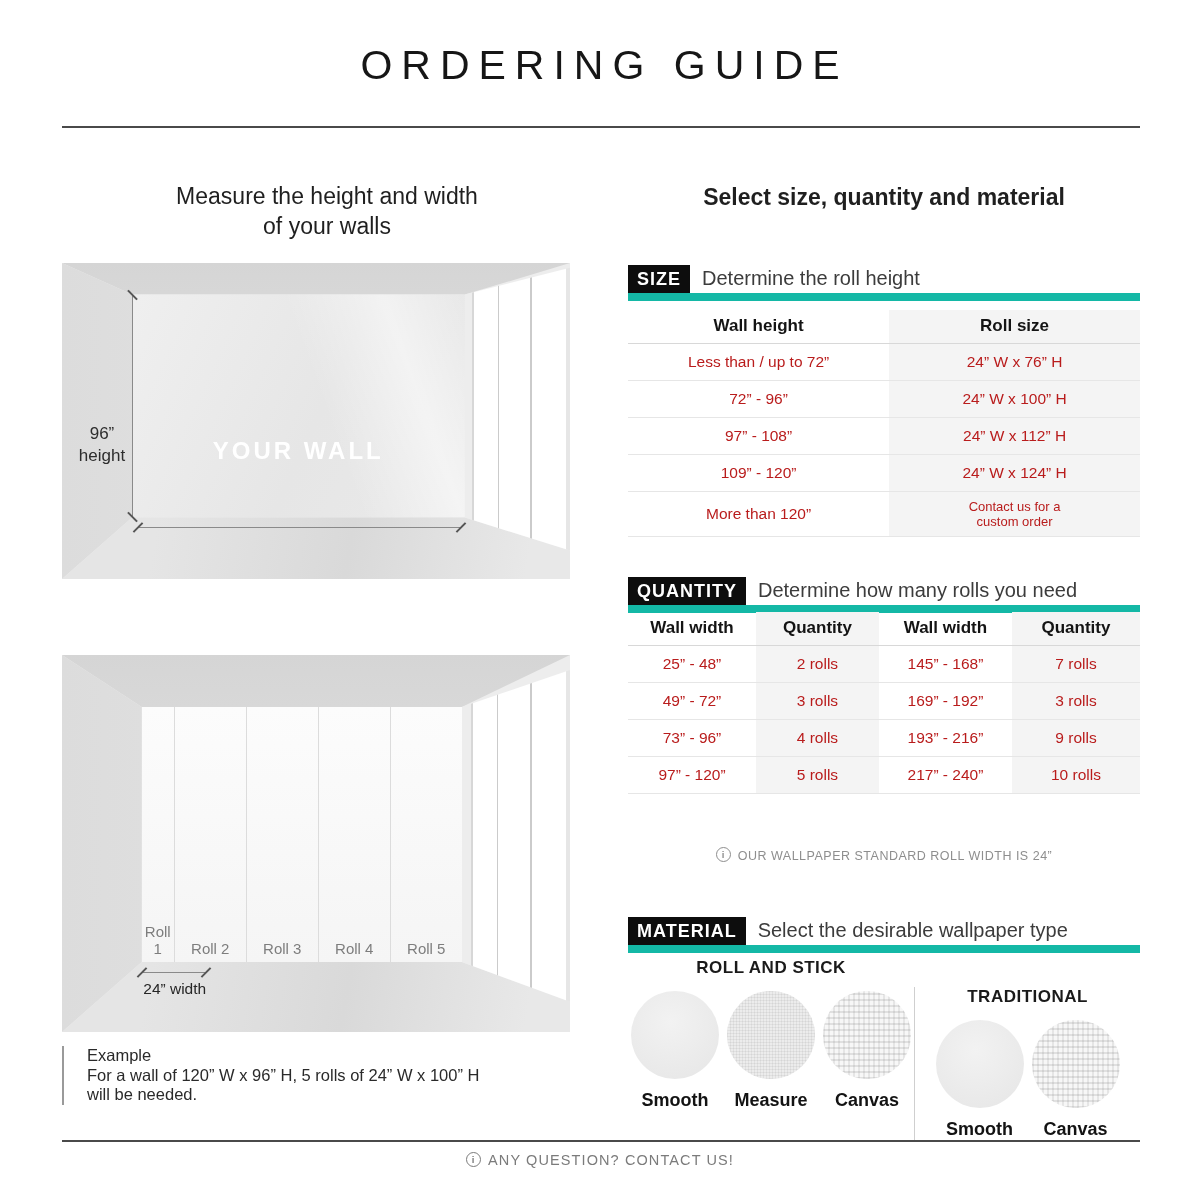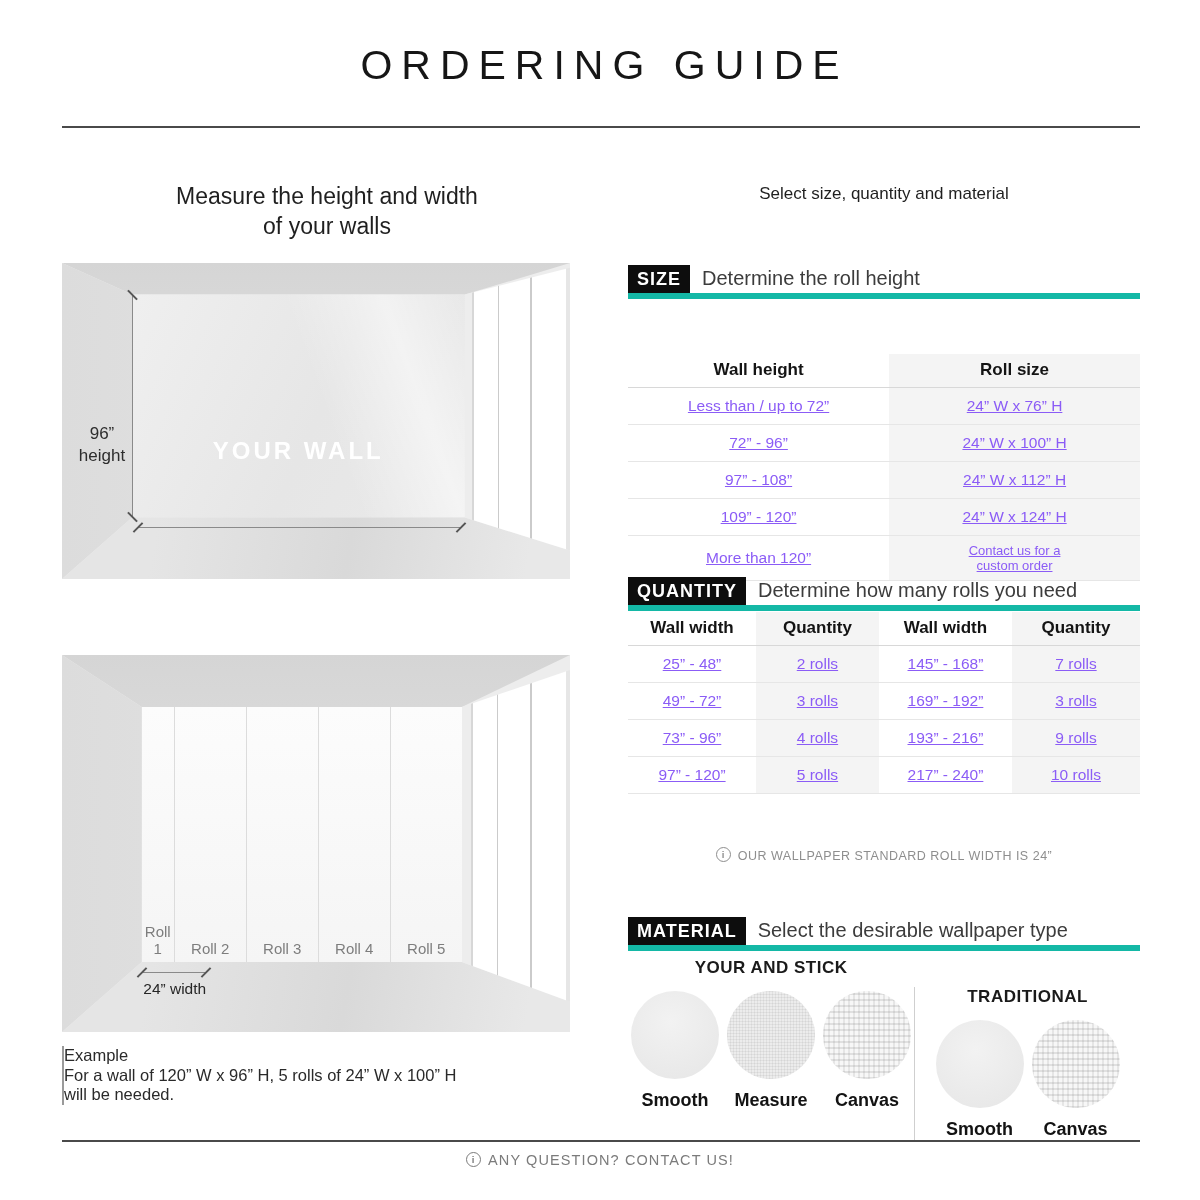--- a/index.html
+++ b/index.html
@@ -10,21 +10,21 @@
   .title{position:absolute;top:42px;left:0;right:0;text-align:center;
          font-size:41px;font-weight:500;letter-spacing:9px;text-indent:9px;color:#161616;}
   .rule{position:absolute;left:62px;width:1078px;height:2px;background:#4a4a4a;}
   .rule-top{top:126px;}
   .rule-bottom{top:1140px;}
 
   
   .left-heading{position:absolute;top:181px;left:67px;width:520px;text-align:center;
                 font-size:23px;line-height:30px;font-weight:500;color:#1f1f1f;}
   .right-heading{position:absolute;top:184px;left:628px;width:512px;text-align:center;
-                 font-size:17px;font-weight:400;color:#1f1f1f;}
+                 font-size:23px;font-weight:700;color:#1f1f1f;}
 
   
   .room{position:absolute;left:62px;width:508px;background:#ededed;overflow:hidden;}
   .room1{top:263px;height:316px;}
   .room2{top:655px;height:377px;}
   .layer{position:absolute;inset:0;}
   
   .r1-ceiling{clip-path:polygon(0 0,100% 0,79.3% 10%,13.8% 10%);
               background:linear-gradient(180deg,#d5d5d5,#ebebeb);}
   .r1-wall-left{clip-path:polygon(0 0,13.8% 10%,13.8% 80.5%,0 100%);
@@ -67,37 +67,37 @@
   .height-label{position:absolute;left:4px;top:160px;width:72px;text-align:center;
                 font-size:17px;line-height:22px;color:#2d2d2d;}
   .wall-label{position:absolute;left:46.5%;top:174px;transform:translateX(-50%);
               color:#fff;font-weight:700;font-size:24px;letter-spacing:3px;white-space:nowrap;}
   .width-label1{position:absolute;left:46.5%;top:330px;transform:translateX(-50%);
               font-size:17px;color:#2d2d2d;white-space:nowrap;}
   .width-label2{position:absolute;left:16%;top:86.3%;font-size:15.5px;color:#262626;white-space:nowrap;}
 
   
   .example{position:absolute;left:62px;top:1046px;border-left:2px solid #9a9a9a;
-           padding-left:0;font-size:16.5px;line-height:19.5px;color:#2a2a2a;}
+           padding-left:23px;font-size:16.5px;line-height:19.5px;color:#2a2a2a;}
 
   
   .section-head{position:absolute;left:628px;width:512px;height:31px;
-                border-bottom:6px solid #14b8a6;display:flex;align-items:flex-end;gap:12px;}
+                border-bottom:8px solid #14b8a6;display:flex;align-items:flex-end;gap:12px;}
   .head-size{top:262px;} .head-qty{top:574px;} .head-mat{top:914px;}
   .badge{background:#0d0d0d;color:#fff;font-weight:700;font-size:18px;
          letter-spacing:1px;padding:4px 9px 3px;}
   .section-sub{font-size:20px;color:#3c3c3c;padding-bottom:3px;white-space:nowrap;}
 
   table{border-collapse:collapse;table-layout:fixed;}
   .data-table{position:absolute;left:628px;width:512px;}
-  #size-table{top:310px;margin-top:44px;} #qty-table{top:612px;}
+  #size-table{top:310px;} #qty-table{top:612px;}
   .data-table th{font-size:17px;font-weight:700;color:#141414;padding:6px 0 7px;
                  border-bottom:1px solid #d8d8d8;text-align:center;}
-  .data-table td{font-size:15.5px;color:#8b5cf6;padding:9px 0;text-align:center;
-                 border-bottom:1px solid #e6e6e6;text-decoration:underline;}
+  .data-table td{font-size:15.5px;color:#b91c1c;padding:9px 0;text-align:center;
+                 border-bottom:1px solid #e6e6e6;}
   .shade{background:#f4f4f4;}
   .small-cell{font-size:13px !important;line-height:15px;padding:7px 0 !important;white-space:pre-line;}
   #size-table col.c1{width:51%;} #size-table col.c2{width:49%;}
   #qty-table col.q1{width:25%;} #qty-table col.q2{width:24%;}
   #qty-table col.q3{width:26%;} #qty-table col.q4{width:25%;}
 
   .roll-note{position:absolute;left:628px;top:847px;width:512px;text-align:center;
              font-size:12.5px;letter-spacing:.5px;color:#8e8e8e;}
 
   
@@ -279,21 +279,21 @@
   <div class="roll-note">
     <span class="info-icon"></span><span>OUR WALLPAPER STANDARD ROLL WIDTH IS 24”</span>
   </div>
 
   <div class="section-head head-mat">
     <span class="badge">MATERIAL</span>
     <span class="section-sub">Select the desirable wallpaper type</span>
   </div>
   <div class="materials">
       <div class="material-group mg1">
-        <div class="material-title">YOUR AND STICK</div>
+        <div class="material-title">ROLL AND STICK</div>
         <div class="swatch-row">
           <div class="swatch">
             <div class="circle smooth"></div>
             <div class="swatch-label">Smooth</div>
           </div>
           <div class="swatch">
             <div class="circle fabric"></div>
             <div class="swatch-label">Measure</div>
           </div>
           <div class="swatch">

